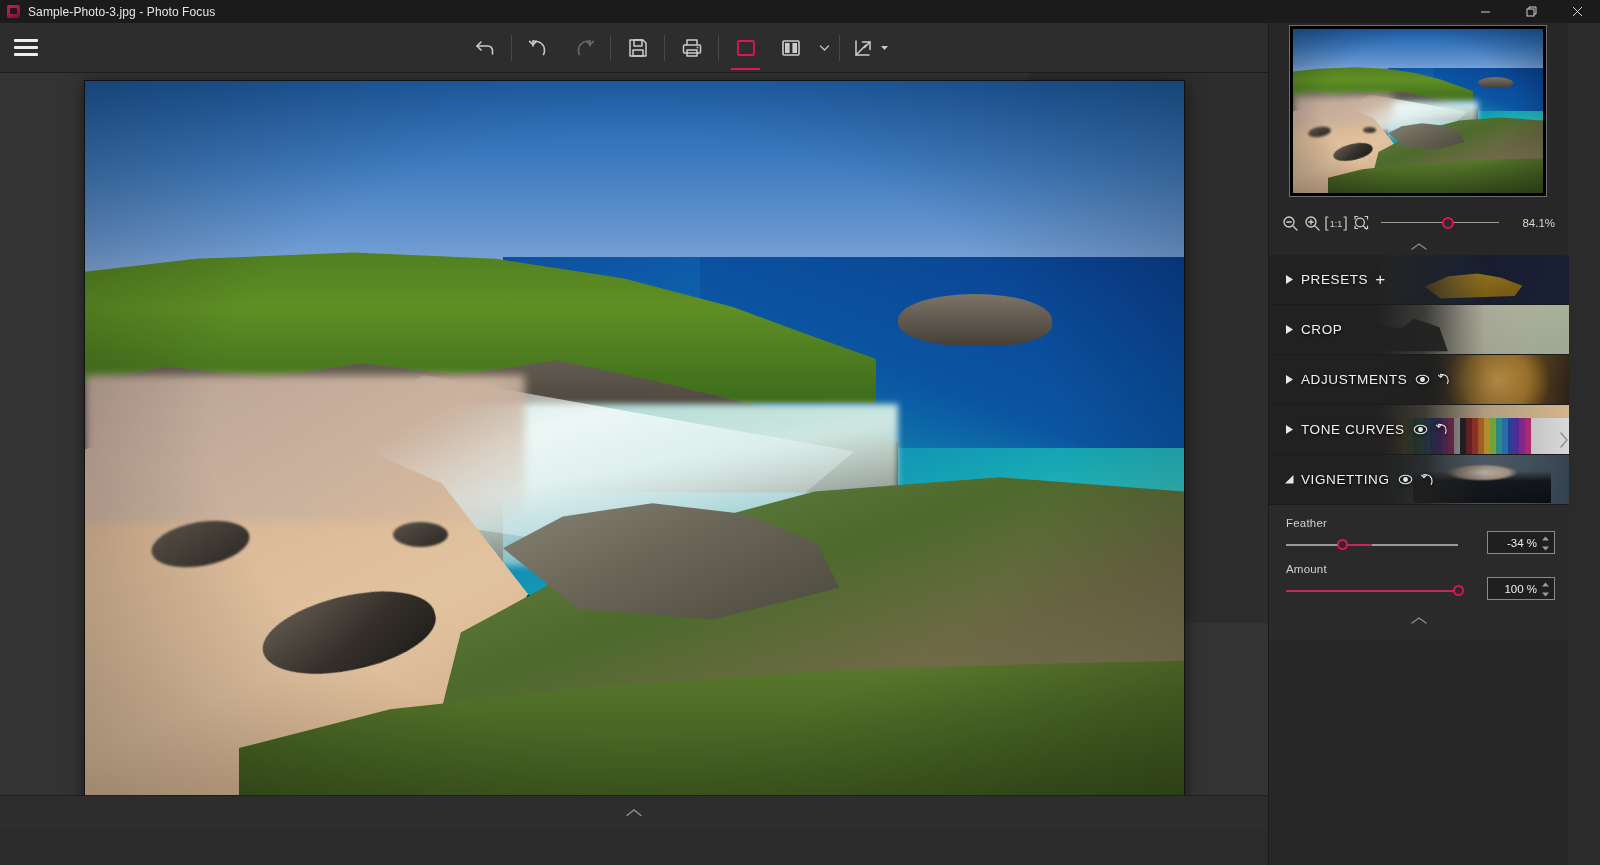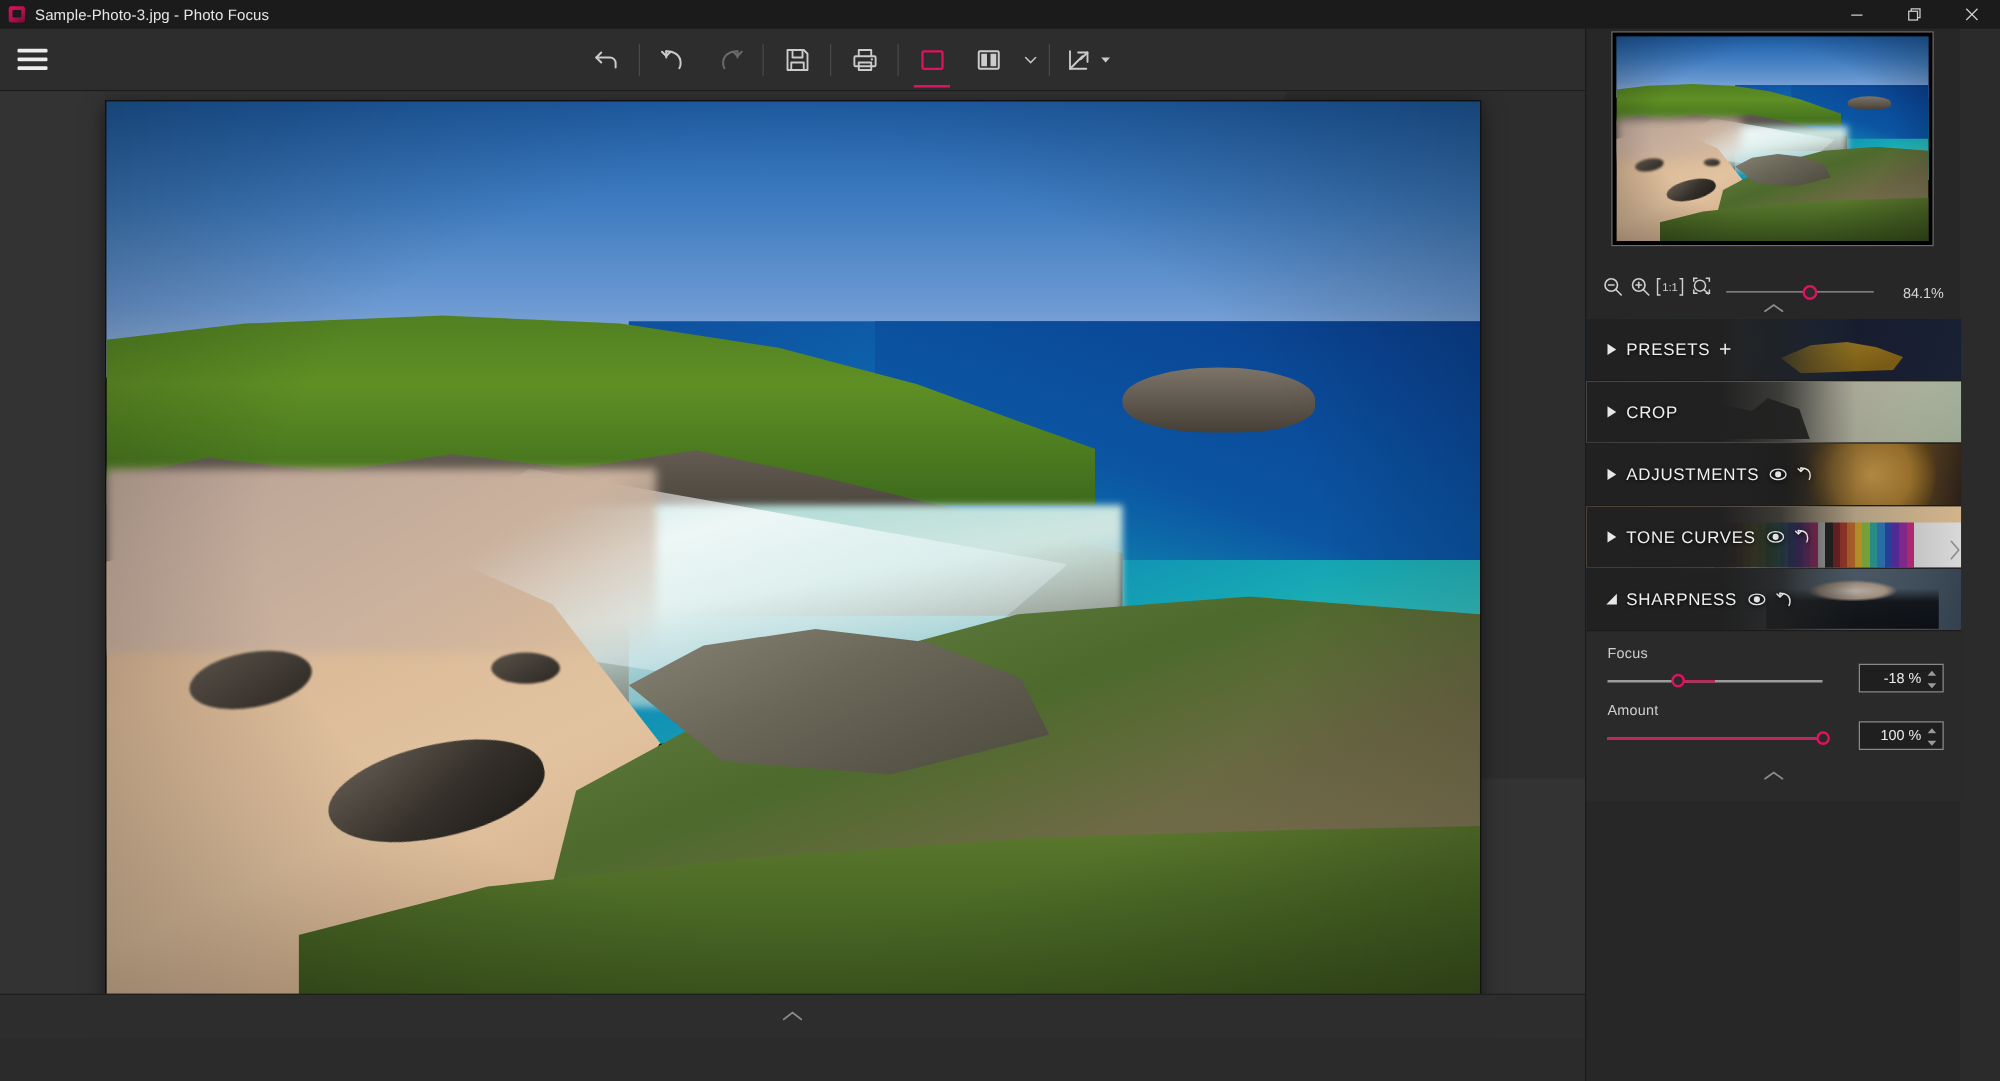--- a/index.html
+++ b/index.html
@@ -148,21 +148,21 @@
     background:#272727; border-left:1px solid #1a1a1a;
   }
   .preview-box {
     position:absolute; left:20px; top:2px; width:258px; height:172px;
     border:1px solid #6e6e6e; background:#000; overflow:hidden;
   }
   .preview-inner { position:absolute; inset:3px; overflow:hidden; }
 
   .zoombar {
     position:absolute; left:0; top:182px; width:300px; height:36px;
-    display:flex; align-items:flex-end;
+    display:flex; align-items:center;
   }
   .zoom-ico {
     width:22px; height:24px; display:flex; align-items:center; justify-content:center;
     color:#d0d0d0; cursor:pointer;
   }
   .zoom-ico:first-of-type { margin-left:10px; }
   .zoom-slider {
     position:relative; width:118px; height:14px; margin:0 6px 0 8px; cursor:pointer;
   }
   .zoom-track {
@@ -592,49 +592,49 @@
 
 
       <div class="section-row">
         <div class="sec-thumb th-vig"></div>
         <div class="sec-fade"></div>
         <div class="sec-arrow">
           <svg width="11" height="11" viewBox="0 0 11 11" fill="#e8e8e8">
               <polygon points="1,9.5 9.5,9.5 9.5,1"></polygon>
             </svg>
         </div>
-        <div class="sec-label">SHARPNESS</div>
+        <div class="sec-label">VIGNETTING</div>
         <div class="sec-icons">
           <span class="sec-ico">
             <svg width="15" height="11" viewBox="0 0 15 11" fill="none" stroke="currentColor" stroke-width="1.1">
               <ellipse cx="7.5" cy="5.5" rx="6.3" ry="4.2"></ellipse>
                 <circle cx="7.5" cy="5.5" r="1.9" fill="currentColor"></circle>
             </svg>
           </span>
           <span class="sec-ico">
             <svg width="14" height="14" viewBox="0 0 14 14" fill="none" stroke="currentColor" stroke-width="1.2" stroke-linecap="round">
               <path d="M4 4 V1.5"></path>
                 <path d="M4 1.5 C9 1.5 12 4 12 8 C12 10 11.2 11.4 11.2 11.4"></path>
               <path d="M4 4.6 L1.6 2.2 M4 4.6 L6.4 2.2"></path>
             </svg>
           </span>
         </div>
       </div>
 
       <div class="controls" style="position:relative">
 
         <div class="ctrl-row">
-          <div class="ctrl-label">Focus</div>
+          <div class="ctrl-label">Feather</div>
           <div class="ctrl-slider">
             <div class="ctrl-track"></div>
             <div class="ctrl-fill" style="left:33%; width:17%"></div>
             <div class="ctrl-thumb" style="left:calc(33% - 5.5px)"></div>
           </div>
           <div class="ctrl-value">
-            <span>-18 %</span>
+            <span>-34 %</span>
             <span class="spin">
               <svg width="7" height="5" viewBox="0 0 7 5" fill="currentColor">
                   <polygon points="3.5,0.5 7,4.5 0,4.5"></polygon>
                 </svg>
               <svg width="7" height="5" viewBox="0 0 7 5" fill="currentColor">
                   <polygon points="0,0.5 7,0.5 3.5,4.5"></polygon>
                 </svg>
             </span>
           </div>
         </div>

